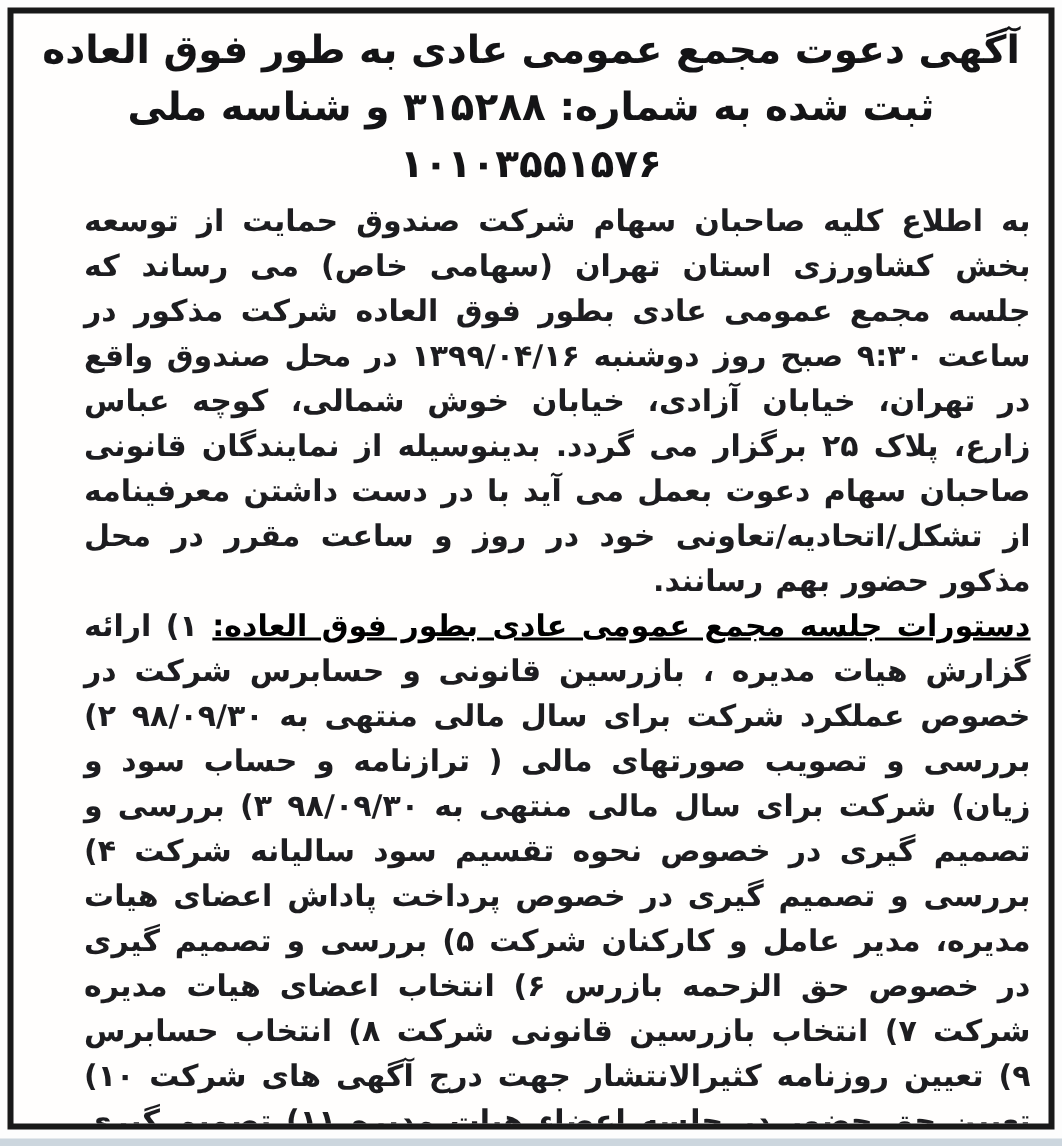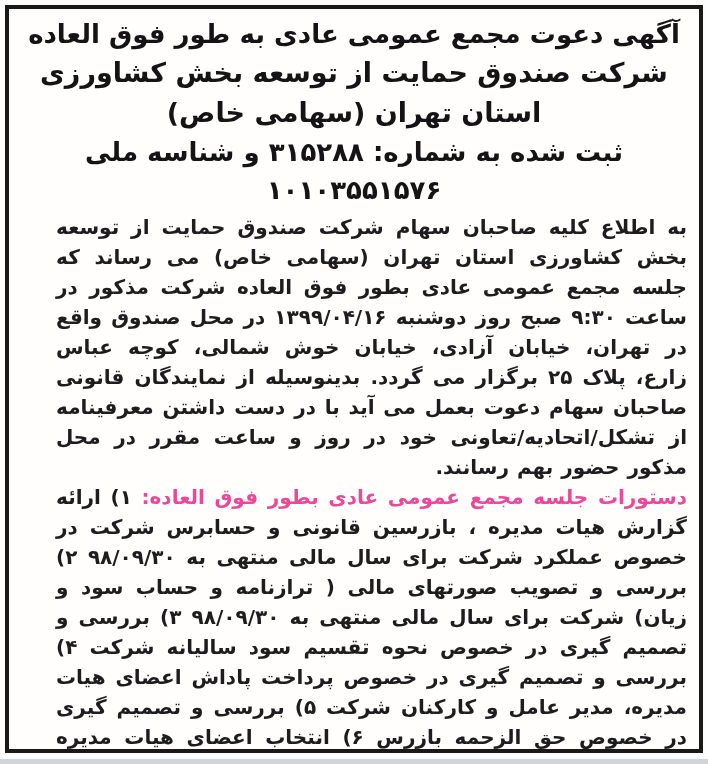--- a/index.html
+++ b/index.html
@@ -42,42 +42,42 @@
     font-size: 20px;
     font-weight: bold;
     line-height: 30px;
     text-align: justify;
     color: #1d1d20;
     word-spacing: 1px;
     margin-left: 35px;
   }
   .body-par .heavy {
     font-weight: bold;
-    color: #ec4899;
+    color: #000000;
+    text-decoration: underline;
   }
 
   .scan-strip {
     position: absolute;
     left: 0;
     bottom: 0;
     width: 708px;
     height: 5px;
     background: #ccd6de;
   }
 </style>
 </head>
 <body>
 
 <div class="page">
 
   <div class="frame">
 
     <div class="hdr title">آگهی دعوت مجمع عمومی عادی به طور فوق العاده</div>
 
-    <div class="hdr company">شرکت صندوق حمایت از توسعه بخش کشاورزی استان تهران (سهامی خاص)</div>
 
     <div class="hdr registration">ثبت شده به شماره: ۳۱۵۲۸۸ و شناسه ملی ۱۰۱۰۳۵۵۱۵۷۶</div>
 
     <p class="body-par">به اطلاع کلیه صاحبان سهام شرکت صندوق حمایت از توسعه بخش کشاورزی استان تهران (سهامی خاص) می رساند که جلسه مجمع عمومی عادی بطور فوق العاده شرکت مذکور در ساعت ۹:۳۰ صبح روز دوشنبه ۱۳۹۹/۰۴/۱۶ در محل صندوق واقع در تهران، خیابان آزادی، خیابان خوش شمالی، کوچه عباس زارع، پلاک ۲۵ برگزار می گردد. بدینوسیله از نمایندگان قانونی صاحبان سهام دعوت بعمل می آید با در دست داشتن معرفینامه از تشکل/اتحادیه/تعاونی خود در روز و ساعت مقرر در محل مذکور حضور بهم رسانند.</p>
 
     <p class="body-par"><span class="heavy">دستورات جلسه مجمع عمومی عادی بطور فوق العاده:</span><span> ۱) ارائه گزارش هیات مدیره ، بازرسین قانونی و حسابرس شرکت در خصوص عملکرد شرکت برای سال مالی منتهی به ۹۸/۰۹/۳۰ ۲) بررسی و تصویب صورتهای مالی ( ترازنامه و حساب سود و زیان) شرکت برای سال مالی منتهی به ۹۸/۰۹/۳۰ ۳) بررسی و تصمیم گیری در خصوص نحوه تقسیم سود سالیانه شرکت ۴) بررسی و تصمیم گیری در خصوص پرداخت پاداش اعضای هیات مدیره، مدیر عامل و کارکنان شرکت ۵) بررسی و تصمیم گیری در خصوص حق الزحمه بازرس ۶) انتخاب اعضای هیات مدیره شرکت ۷) انتخاب بازرسین قانونی شرکت ۸) انتخاب حسابرس ۹) تعیین روزنامه کثیرالانتشار جهت درج آگهی های شرکت ۱۰) تعیین حق حضور در جلسه اعضاء هیات مدیره ۱۱) تصمیم گیری در خصوص تسویه حساب سهامداران بدهکار از محل سود سالیانه ۱۲) تصمیم گیری در خصوص سایر مواردی که در صلاحیت مجمع عمومی باشد.</span></p>
 
   </div>
 
   <div class="scan-strip"></div>

